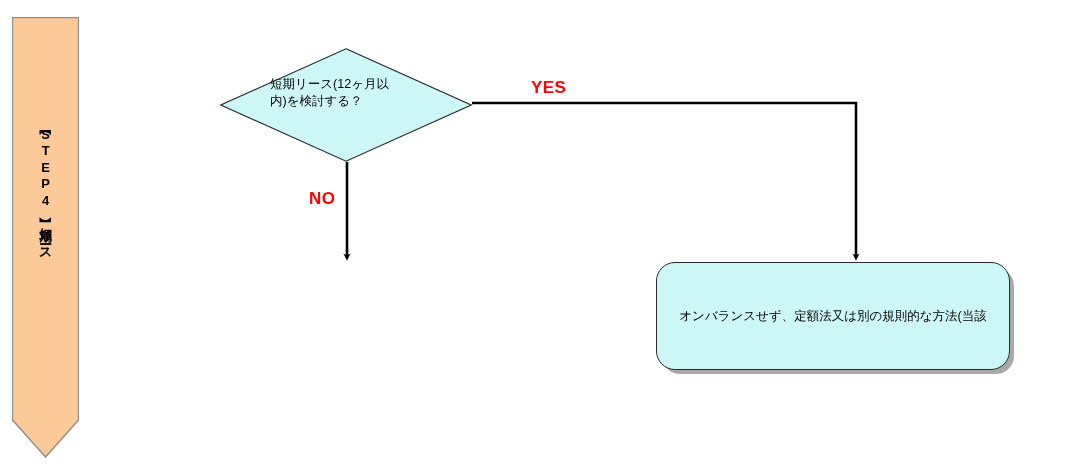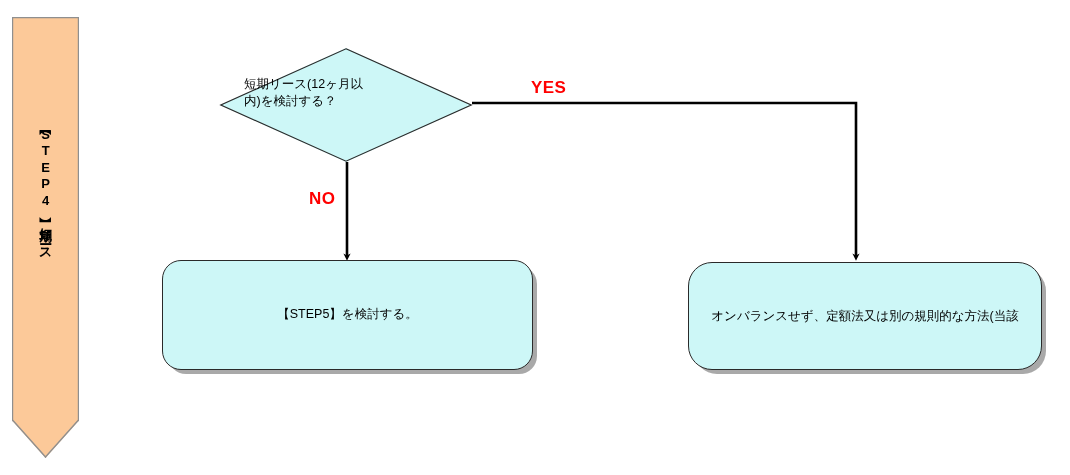--- a/index.html
+++ b/index.html
@@ -78,21 +78,21 @@
     -webkit-clip-path: polygon(50% 0, 100% 50%, 50% 100%, 0 50%);
     clip-path: polygon(50% 0, 100% 50%, 50% 100%, 0 50%);
   }
   .diamond-svg {
     position: absolute;
     inset: 0;
     overflow: visible;
   }
   .diamond-text {
     position: absolute;
-    left: 24px;
+    left: 50px;
     top: 28px;
     width: 176px;
     text-align: left;
     font-size: 12.5px;
     color: #000000;
     line-height: 1.32;
     font-weight: 400;
   }
 
   
@@ -114,25 +114,24 @@
     text-align: center;
     padding: 0 10px;
   }
   #box-step5 {
     left: 162px;
     top: 260px;
     width: 371px;
     height: 110px;
   }
   #box-offbalance {
-    left: 688px;
+    left: 656px;
     top: 262px;
     width: 354px;
     height: 108px;
-    border-radius: 24px;
   }
   #box-offbalance .proc-text {
     text-align: left;
     padding: 0 11px;
     line-height: 1.46;
   }
 
   
   .connectors {
     position: absolute;
@@ -189,23 +188,20 @@
     </svg>
     <div class="diamond-text">
       <div>短期リース(12ヶ月以</div>
       <div>内)を検討する？</div>
     </div>
   </div>
 
   <div class="edge-label" id="label-yes">YES</div>
   <div class="edge-label" id="label-no">NO</div>
 
-  <div class="proc-box" id="box-step5">
-    <div class="proc-text">【STEP5】を検討する。</div>
-  </div>
 
   <div class="proc-box" id="box-offbalance">
     <div class="proc-text">
       <div>オンバランスせず、定額法又は別の規則的な方法(当該</div>
     </div>
   </div>
 
 </div>
 
 </body></html>

